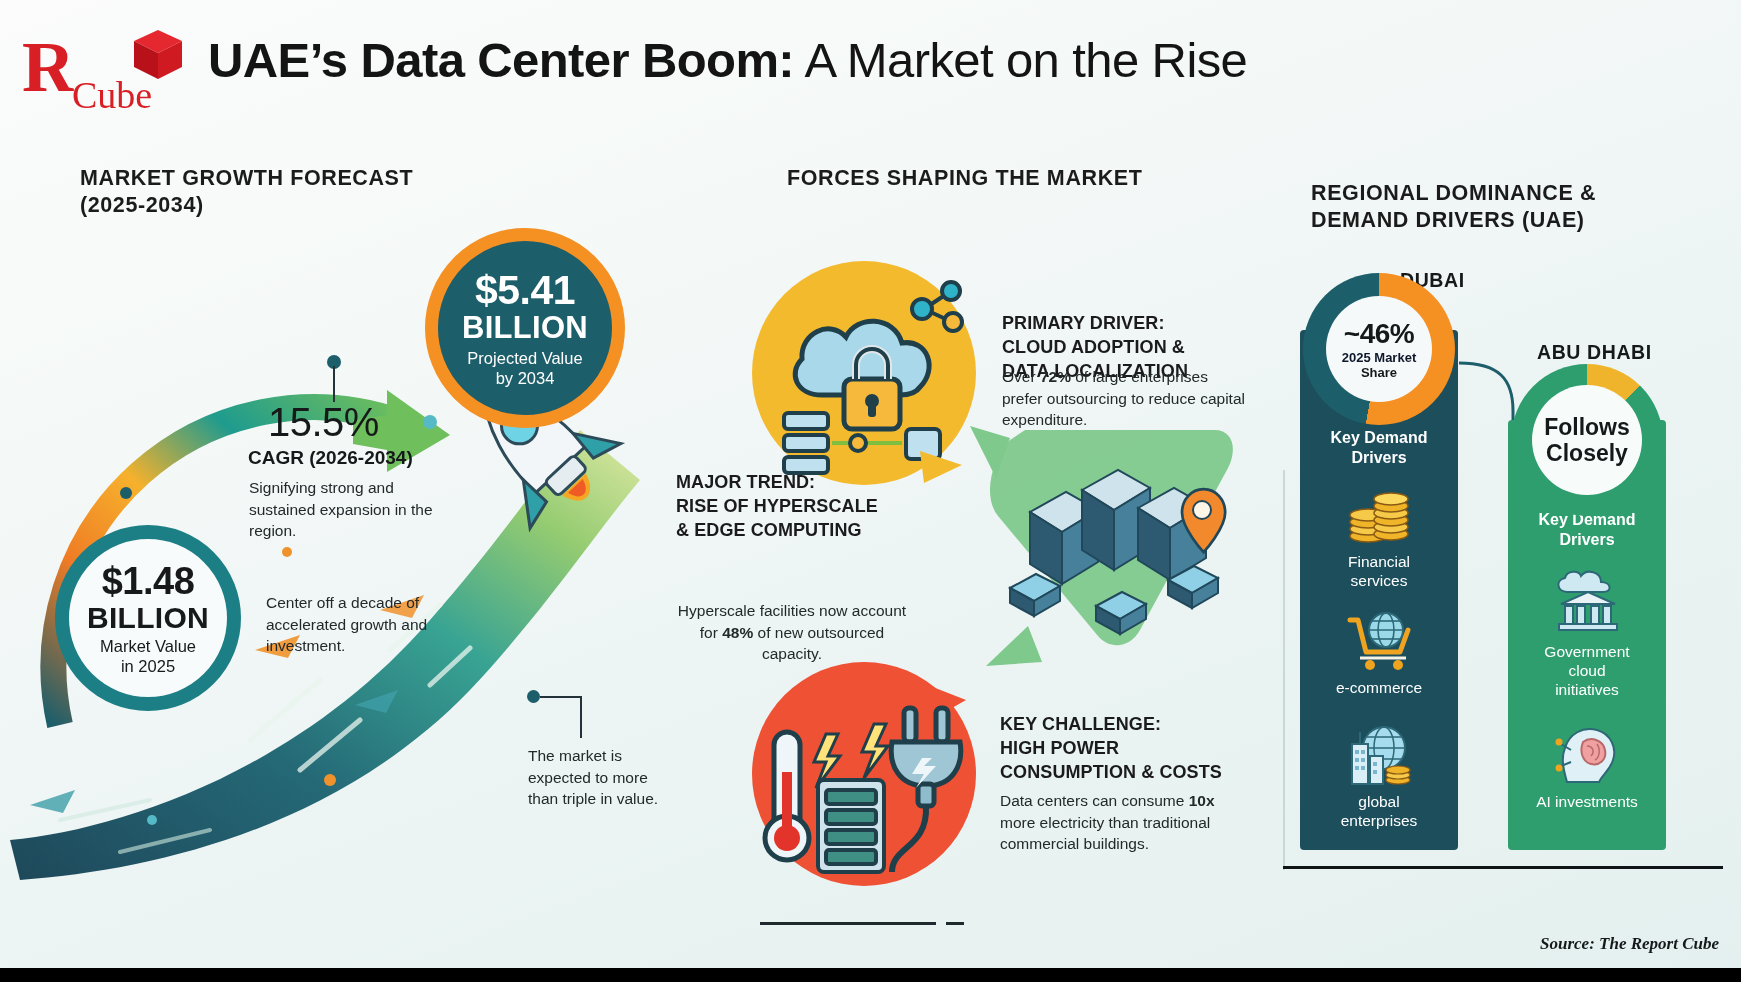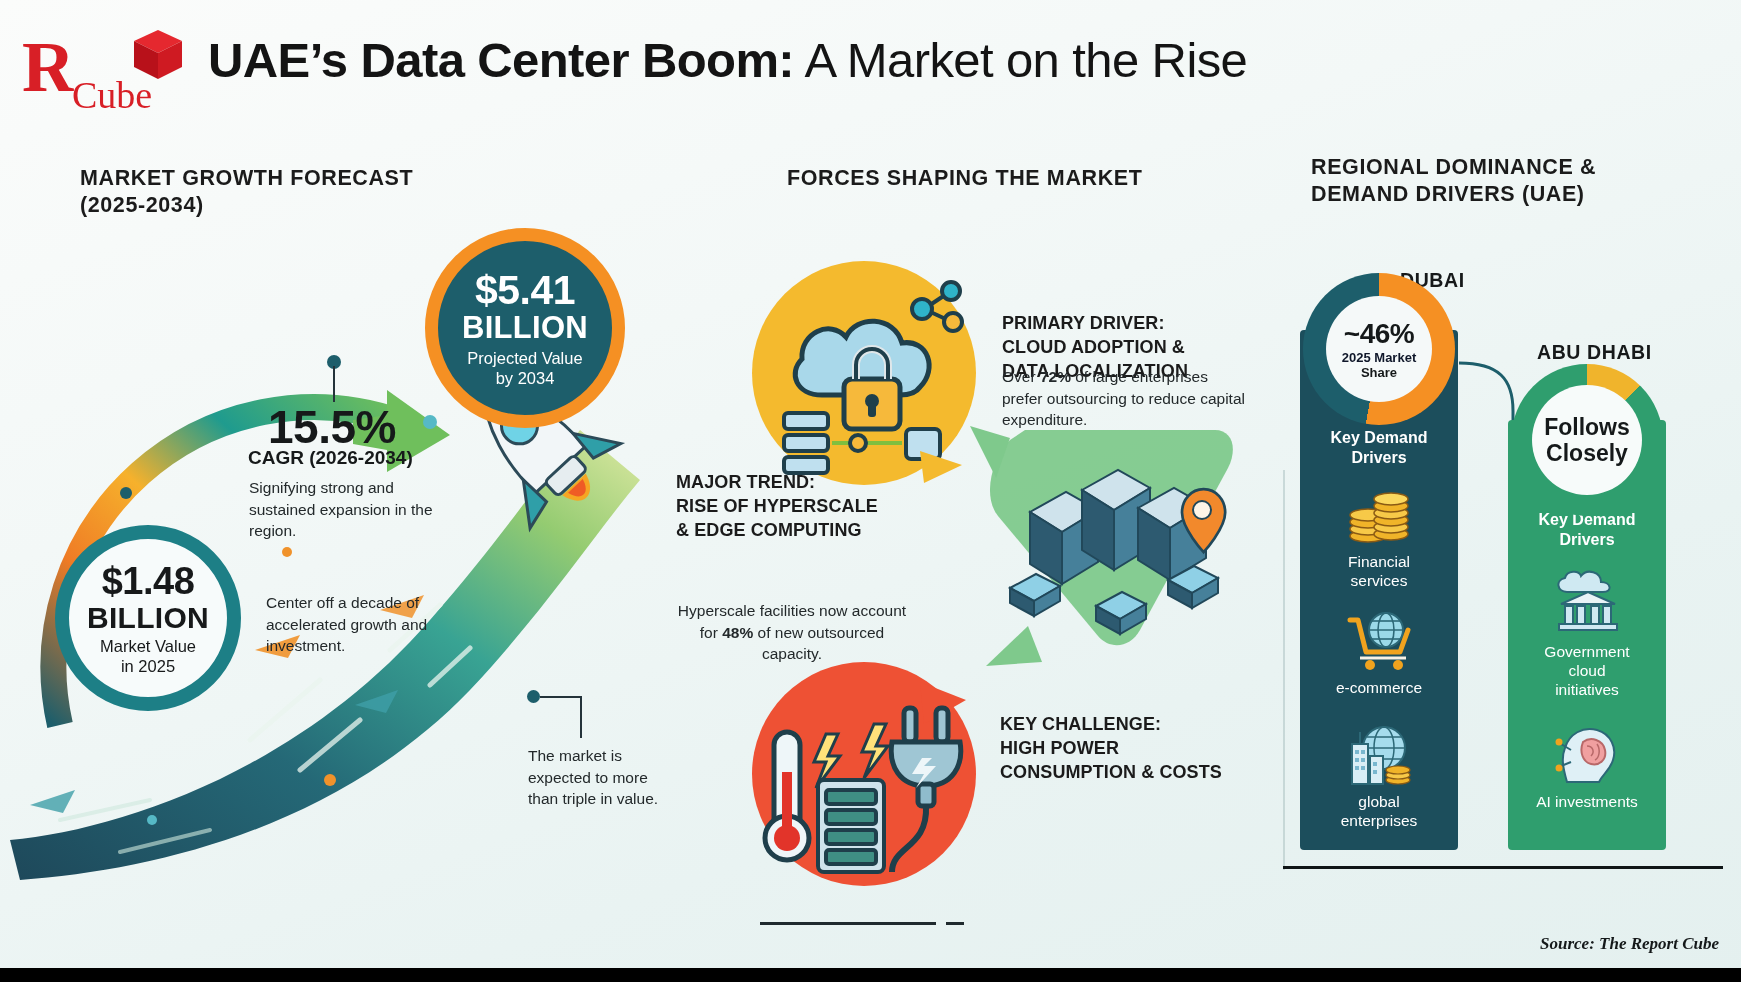--- a/index.html
+++ b/index.html
@@ -58,21 +58,21 @@
   #bub2034 .mid { font-size:31px; font-weight:bold; line-height:34px; letter-spacing:0.3px; }
   #bub2034 .sm  { font-size:16.5px; line-height:20px; margin-top:3px; }
   #bub2025 {
     left:58px; top:528px; width:186px; height:186px;
     background:#f7fbfb; border:14px solid #1d7f86; color:#17191a;
   }
   #bub2025 .big { font-size:38px; font-weight:bold; line-height:40px; letter-spacing:-0.5px; }
   #bub2025 .mid { font-size:30px; font-weight:bold; line-height:33px; letter-spacing:0.3px; }
   #bub2025 .sm  { font-size:16.5px; line-height:20px; margin-top:2px; }
 
-  .stat-num { position:absolute; font-size:46px; font-weight:bold; color:#16191a; letter-spacing:-0.5px; }
+  .stat-num { position:absolute; font-size:40px; font-weight:normal; color:#16191a; letter-spacing:-0.5px; }
   .stat-sub { position:absolute; font-size:19px; font-weight:bold; color:#16191a; }
   .dot { position:absolute; width:14px; height:14px; border-radius:50%; background:#1d5e6b; }
   .vline { position:absolute; width:2px; background:#24333a; }
   .hline { position:absolute; height:2px; background:#24333a; }
 
   
   .colpanel { position:absolute; border-radius:4px; }
   .panel-label { position:absolute; width:100%; text-align:center; color:#fff; font-weight:bold; }
   .city-label { position:absolute; font-size:19.5px; font-weight:bold; color:#16191a; letter-spacing:0.6px; }
   .drv-label { position:absolute; width:100%; text-align:center; font-size:15.5px; line-height:19px; color:#fff; }
@@ -320,24 +320,27 @@
       <rect x="166" y="122" width="16" height="22" rx="4" fill="#8fbccc"></rect>
     </g>
     <path d="M174 144 C176 186 140 184 140 210" fill="none" stroke="#1f3f4b" stroke-width="6"></path>
     <polygon points="170,96 160,112 172,112 164,126 184,104 172,104 180,96" fill="#eef6f9"></polygon>
   </svg>
   <div class="hd-text" style="left:1000px; top:712px; width:260px;">
     <div>KEY CHALLENGE:</div>
     <div>HIGH POWER</div>
     <div>CONSUMPTION &amp; COSTS</div>
   </div>
+  <div class="body-text" style="left:1000px; top:790px; width:250px;">
+    <span>Data centers can consume </span><b>10x</b><span> more electricity than traditional commercial buildings.</span>
+  </div>
   <div class="hline" style="left:760px; top:922px; width:176px; background:#1f2a2e; height:3px;"></div>
   <div class="hline" style="left:946px; top:922px; width:18px; background:#1f2a2e; height:3px;"></div>
 
-  <div class="secttitle" style="left:1311px; top:154px; width:420px;">
+  <div class="secttitle" style="left:1311px; top:180px; width:420px;">
     <div>REGIONAL DOMINANCE &amp;</div>
     <div>DEMAND DRIVERS (UAE)</div>
   </div>
 
   <svg style="position:absolute;left:1455px;top:355px;width:160px;height:360px;" viewBox="0 0 160 360">
     <path d="M4 8 C44 8 58 24 58 56 L58 300" fill="none" stroke="#1d5e6b" stroke-width="3"></path>
     <path d="M58 150 C58 122 78 112 112 112" fill="none" stroke="#1d5e6b" stroke-width="3"></path>
   </svg>
 
   <div class="city-label" style="left:1400px; top:249px;margin-top:20px;">DUBAI</div>

